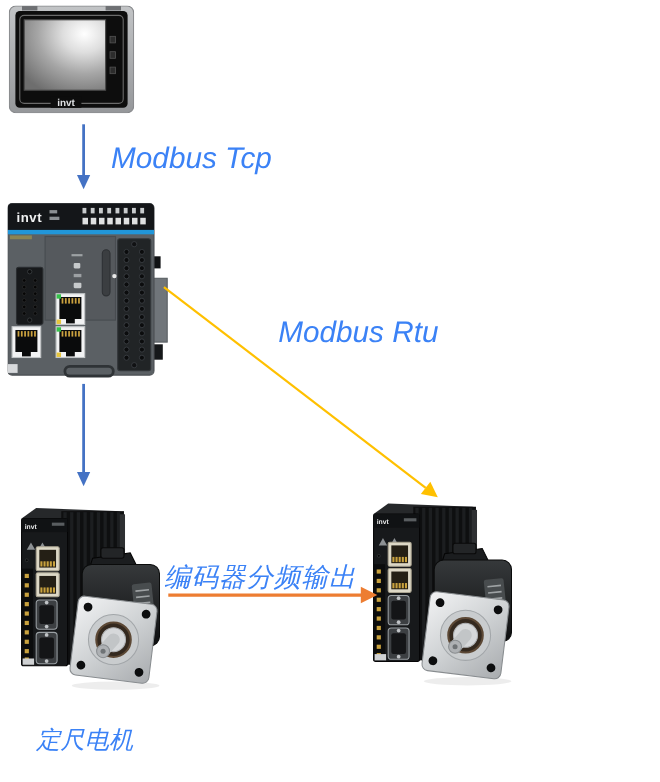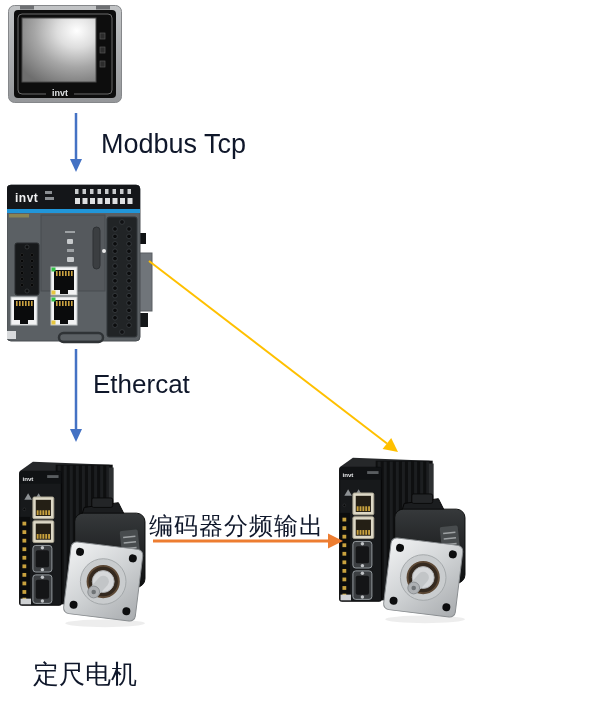--- a/index.html
+++ b/index.html
@@ -1,22 +1,22 @@
 <!DOCTYPE html>
 <html><head>
 <meta charset="utf-8">
 <style>
   html,body{margin:0;padding:0;background:#ffffff;}
   .canvas{position:relative;width:600px;height:711px;background:#ffffff;overflow:hidden;
           font-family:"Liberation Sans","DejaVu Sans",sans-serif;color:#1f1f1f;}
   .abs{position:absolute;}
-  .lbl{position:absolute;white-space:nowrap;color:#0f172a;line-height:1.15;}
+  .lbl{position:absolute;white-space:nowrap;color:#3b82f6;line-height:1.15;font-style:italic;}
   .lbl-en{font-size:27px;}
   .lbl-cn{font-size:24px;}
-  .caption{font-size:26px;}
+  .caption{font-size:22px;}
   svg{display:block;}
   .overlay{pointer-events:none;}
 </style>
 </head>
 <body>
 
 <div class="canvas">
 
   <svg width="0" height="0" style="position:absolute" aria-hidden="true">
     <defs>
@@ -328,18 +328,18 @@
       <line x1="149" y1="261" x2="387" y2="443.5" stroke="#FFC000" stroke-width="2"></line>
       <polygon points="398,452 382.6,449.1 391.2,438" fill="#FFC000"></polygon>
     </g>
     <g>
       <line x1="153" y1="541" x2="329" y2="541" stroke="#ED7D31" stroke-width="3"></line>
       <polygon points="328,533.5 328,548.5 343,541" fill="#ED7D31"></polygon>
     </g>
   </svg>
 
   <div class="lbl lbl-en" style="left:101px;top:129px;">Modbus Tcp</div>
-  <div class="lbl" style="left:93px;top:370px;font-size:26px;">Ethercat</div>
+  <div class="lbl lbl-en" style="left:253px;top:287px;">Modbus Rtu</div>
   <div class="lbl lbl-cn" style="left:149px;top:512px;letter-spacing:1px;">编码器分频输出</div>
 
   <div class="lbl caption" style="left:33px;top:660px;">定尺电机</div>
 
 </div>
 
 </body></html>

